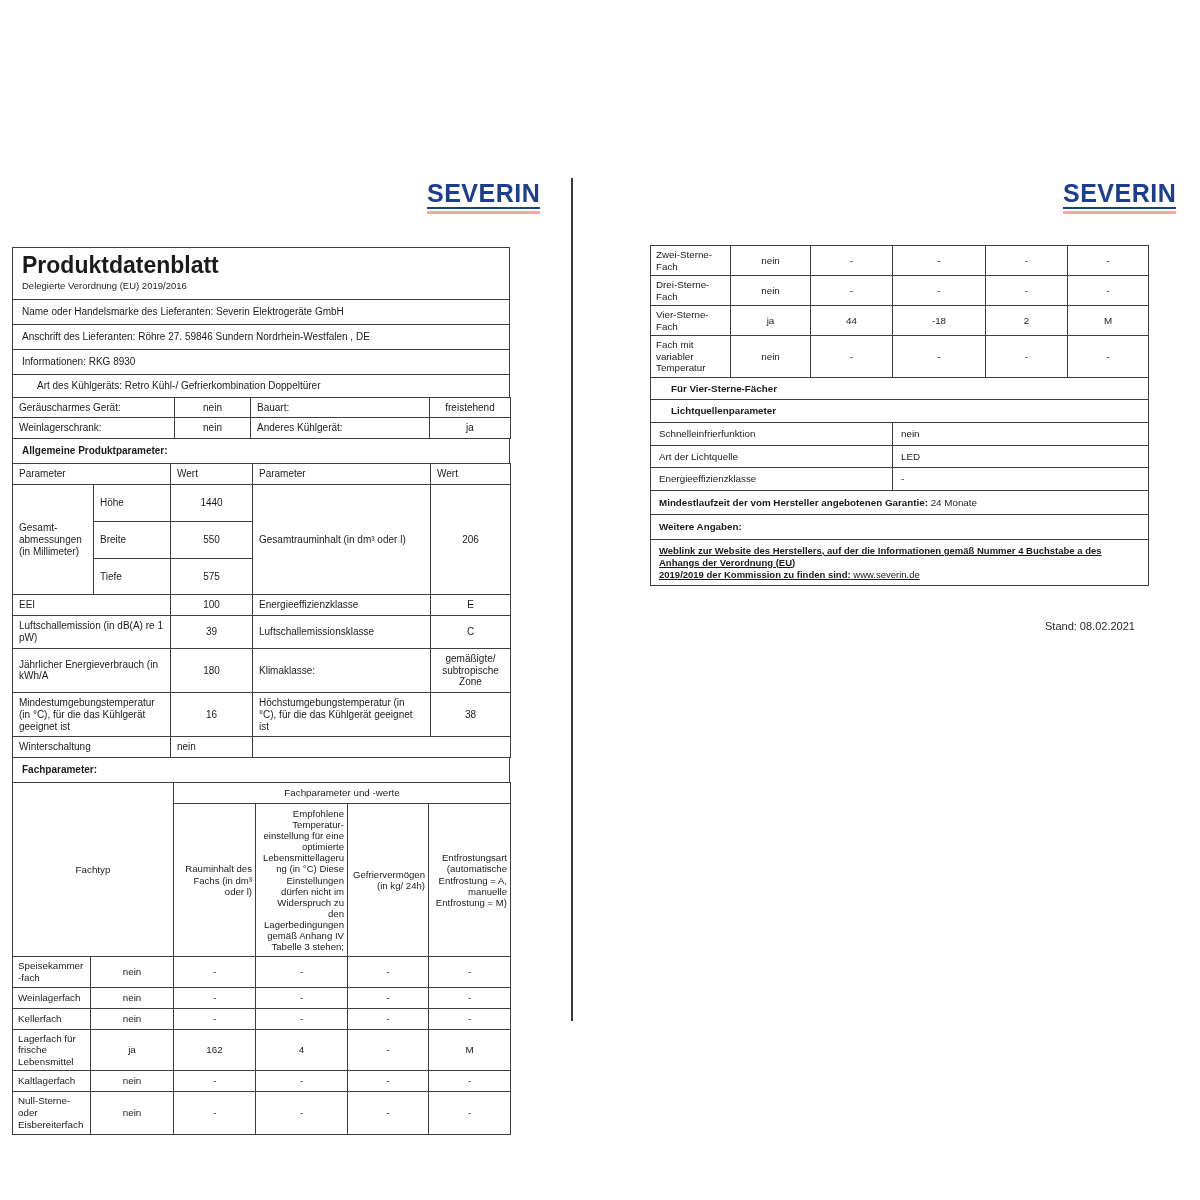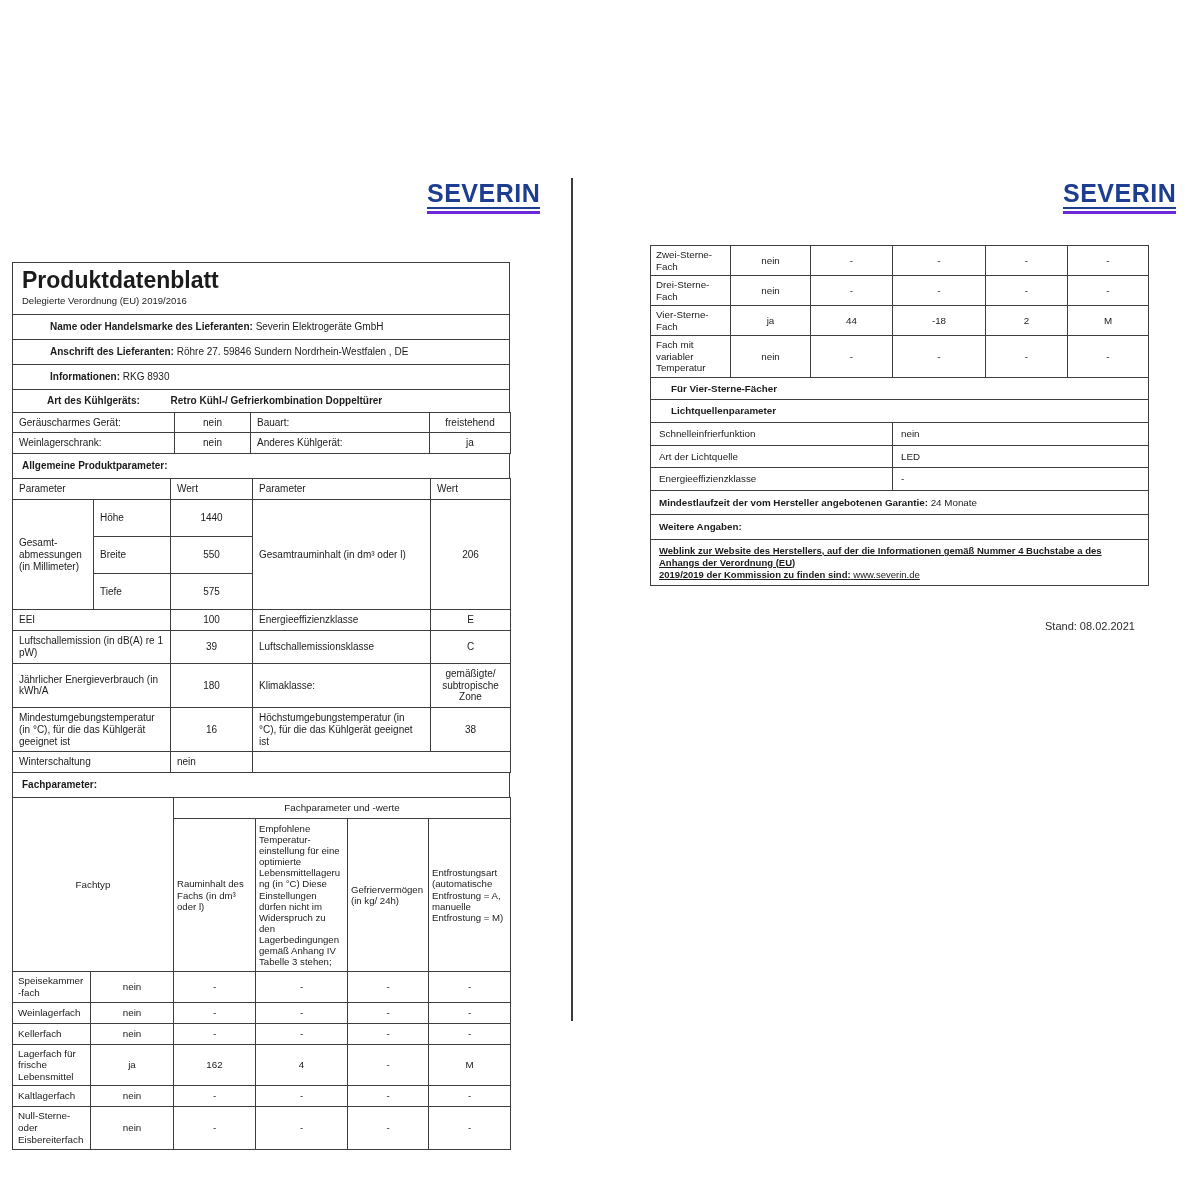--- a/index.html
+++ b/index.html
@@ -1,52 +1,52 @@
 <!DOCTYPE html>
 <html><head>
 <meta charset="utf-8">
 <style>
   html,body { margin:0; padding:0; background:#ffffff; }
   .canvas {
     position:relative; width:1200px; height:1200px; background:#ffffff;
     font-family:"Liberation Sans", sans-serif; color:#1b1b1b;
   }
   
-  .logo { position:absolute; display:inline-block; border-bottom:3px solid #6d28d9; padding-bottom:2px; }
+  .logo { position:absolute; display:inline-block; border-bottom:3px solid #fca5a5; padding-bottom:2px; }
   .logo-word {
     display:inline-block; font-weight:bold; font-size:25px; letter-spacing:0.5px;
     color:#1d3d90; line-height:1; border-bottom:2px solid #1d3d90; padding-bottom:1px;
   }
   .divider { position:absolute; left:571px; top:178px; width:2px; height:843px; background:#3b3b3b; }
   .stand { position:absolute; left:1045px; top:620px; font-size:11px; color:#2a2a2a; }
 
   
   .page { position:absolute; width:498px; }
   .page > * { margin-top:-1px; }
   .page > :first-child { margin-top:0; }
 
   .blk { border:1px solid #3e3e3e; padding:6px 9px; font-size:10px; background:#fff; line-height:1.2; }
-  .blk b { font-weight:bold;margin-left:28px; }
+  .blk b { font-weight:normal; }
   .title-blk { padding:5px 9px 7px; }
   .doc-title { font-size:23px; font-weight:bold; line-height:1.05; }
   .doc-sub { font-size:9.5px; margin-top:3px; }
   .hrow { font-weight:bold; padding:6px 9px; }
 
   table.tbl { border-collapse:collapse; table-layout:fixed; width:498px; font-size:10px; background:#fff; }
   table.tbl td { border:1px solid #3e3e3e; padding:4px 6px; vertical-align:middle; line-height:1.18; word-wrap:break-word; }
   td.c { text-align:center; }
 
   
   .general td { padding:3px 6px; }
   .general tr.dims td { padding:12px 6px; }
   .general td.hd { padding:4px 6px; }
 
   
   .fach td, .star td { font-size:9.8px; }
-  .fach td.fh { text-align:left; font-size:9.6px; line-height:1.16; padding:4px 3px; font-weight:normal; }
+  .fach td.fh { text-align:right; font-size:9.6px; line-height:1.16; padding:4px 3px; font-weight:normal; }
   .fach td.fachtyp { text-align:center; }
   .fach td.group { text-align:center; padding:4px 4px; }
   .fach td.typ, .star td.typ { padding:3px 4px 3px 5px; }
   tr.tall td { height:34px; }
   tr.thin td { height:12px; }
 
   
   .star td.heading { font-weight:bold; padding:5px 20px; }
   .star td.pairlabel { padding:5px 8px; }
   .star td.pairval { padding:5px 8px; }
@@ -60,40 +60,40 @@
 <div class="canvas">
 
   <div class="logo" style="left:427px; top:181px;">
     <span class="logo-word">SEVERIN</span>
   </div>
   <div class="logo" style="left:1063px; top:181px;">
     <span class="logo-word">SEVERIN</span>
   </div>
   <div class="divider"></div>
 
-  <div class="page" style="left:12px; top:262px;">
+  <div class="page" style="left:12px; top:247px;">
 
     <div class="blk title-blk">
       <div class="doc-title">Produktdatenblatt</div>
       <div class="doc-sub">Delegierte Verordnung (EU) 2019/2016</div>
     </div>
 
     <div class="blk">
       <b>Name oder Handelsmarke des Lieferanten:</b>
       <span>Severin Elektrogeräte GmbH</span>
     </div>
     <div class="blk">
       <b>Anschrift des Lieferanten:</b>
       <span>Röhre 27. 59846 Sundern Nordrhein-Westfalen , DE</span>
     </div>
     <div class="blk">
       <b>Informationen:</b>
       <span>RKG 8930</span>
     </div>
-    <div class="blk" style="padding:5px 6px;">
+    <div class="blk" style="padding:5px 24px;">
       <b>Art des Kühlgeräts:</b>
       <b>Retro Kühl-/ Gefrierkombination Doppeltürer</b>
     </div>
 
     <table class="tbl quad">
       <colgroup>
           <col style="width:162px">
           <col style="width:76px">
           <col style="width:179px">
           <col style="width:81px">

